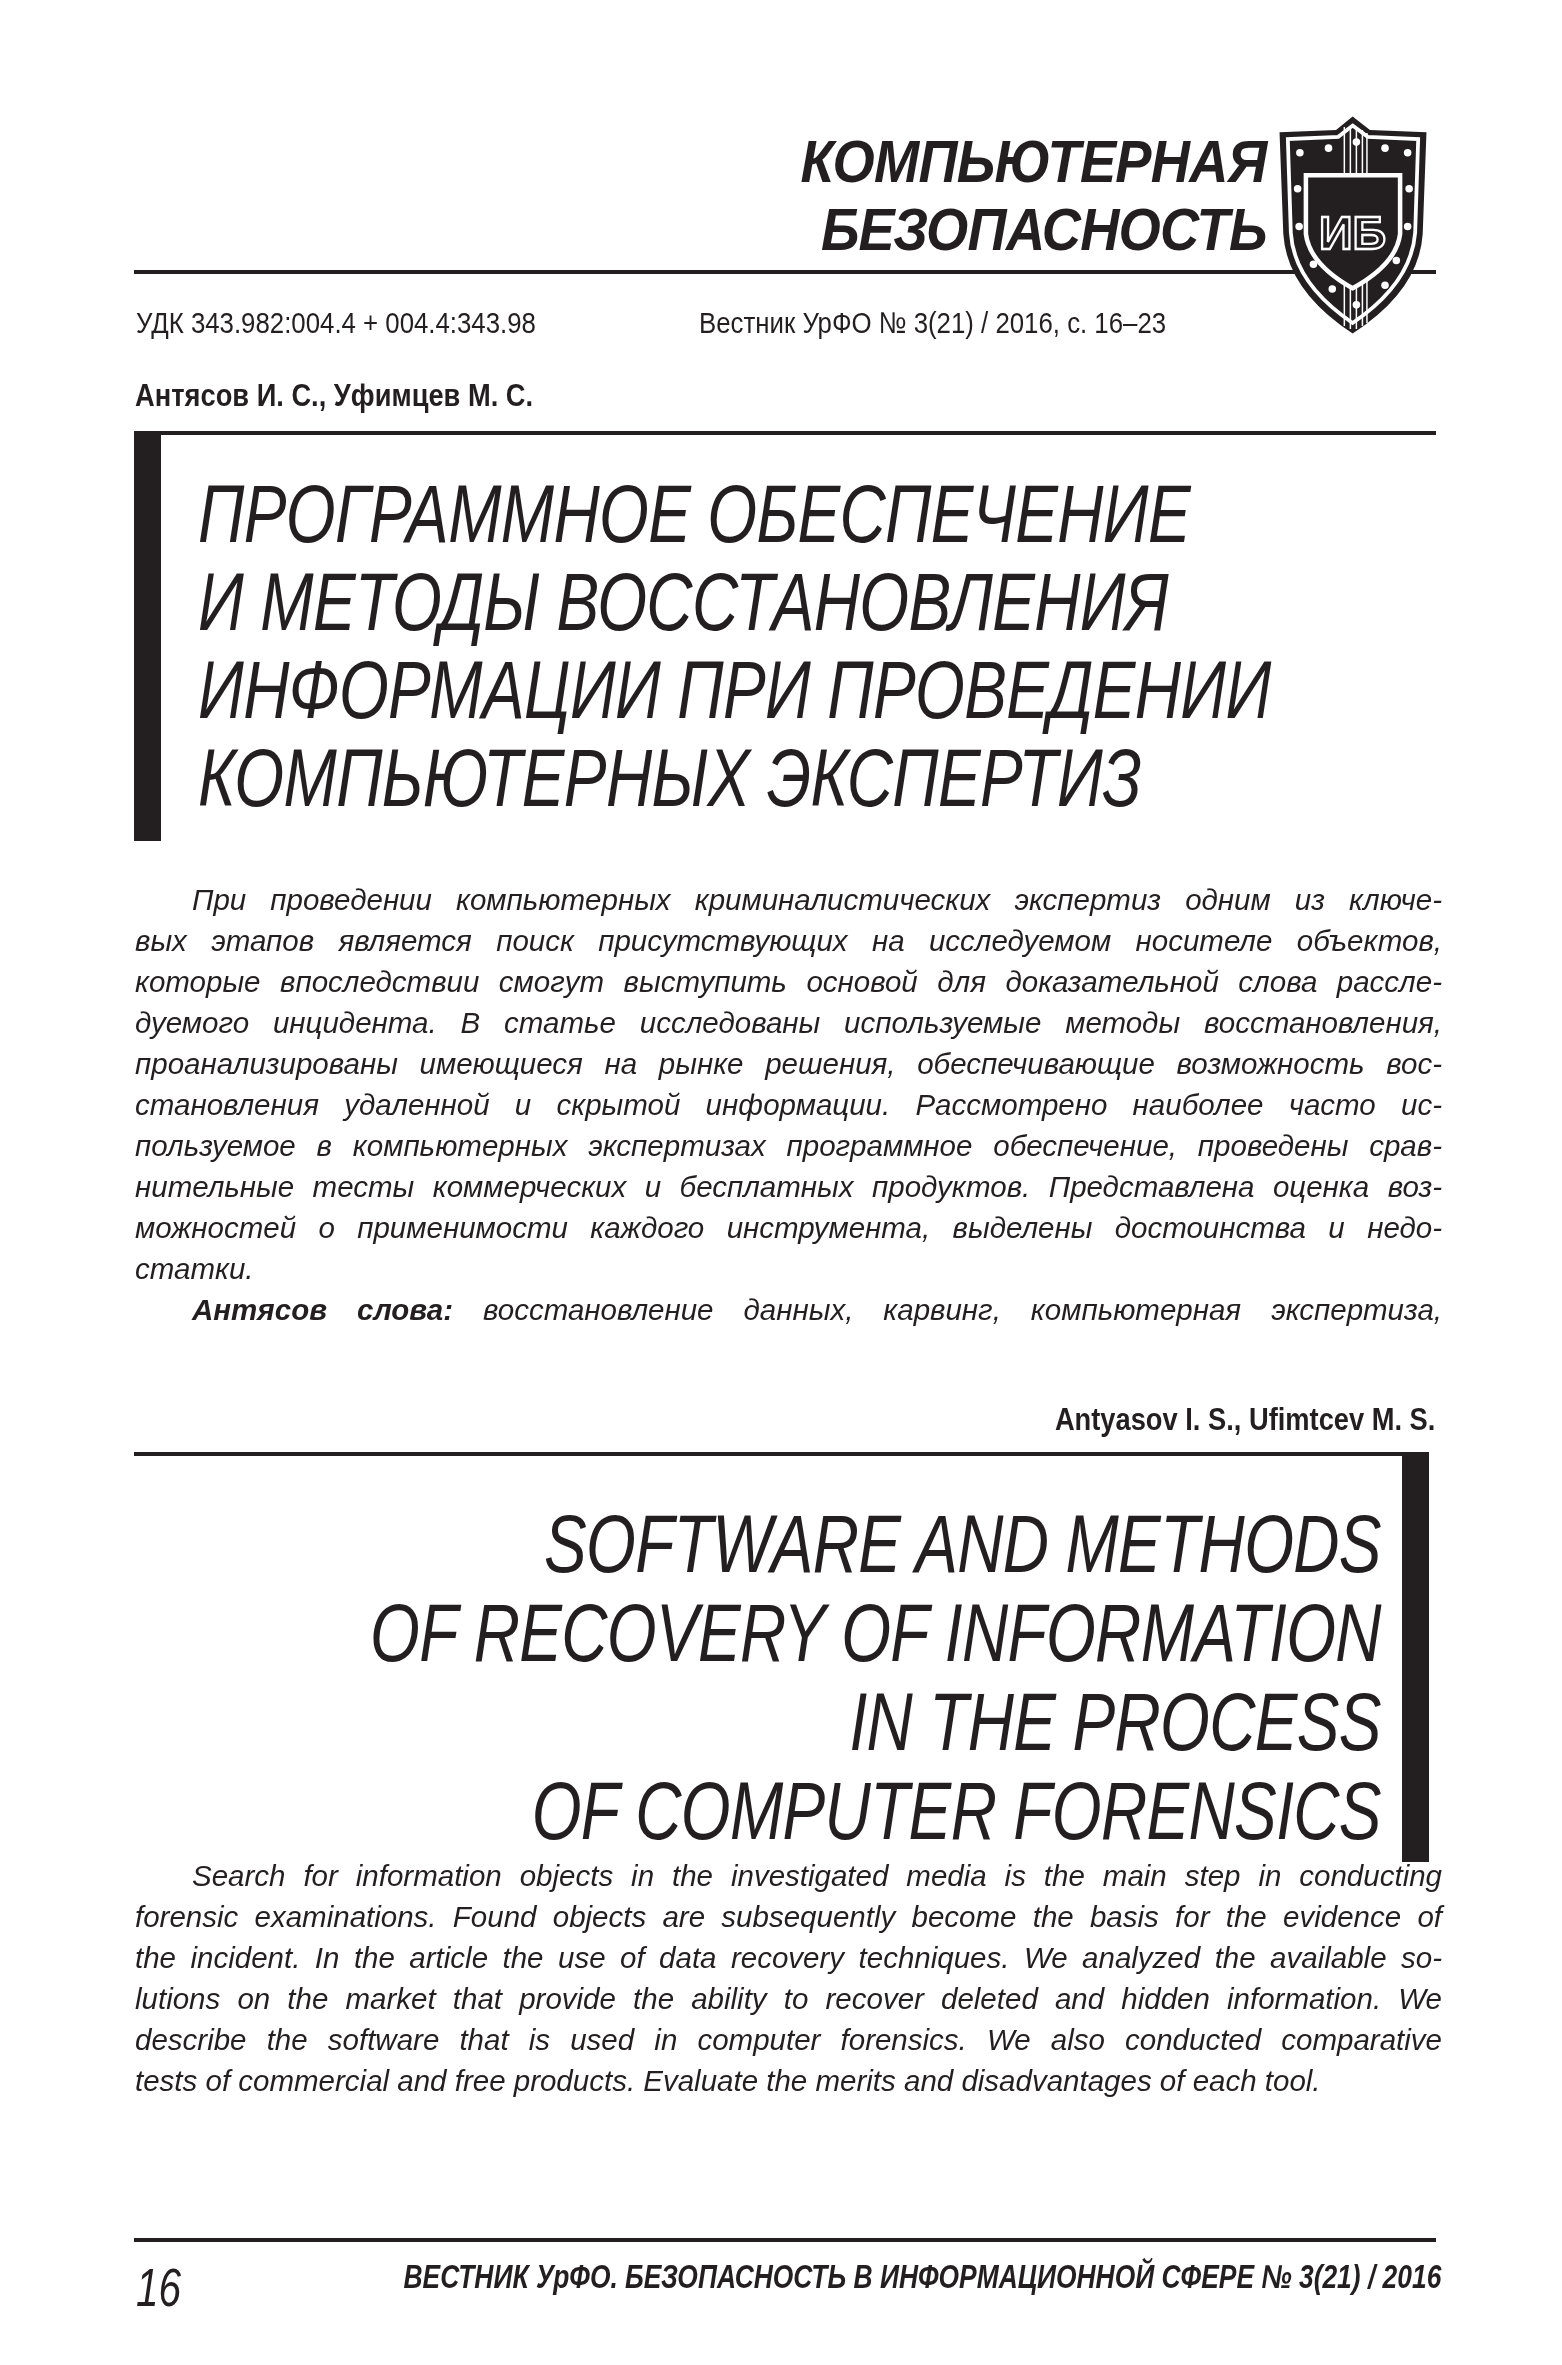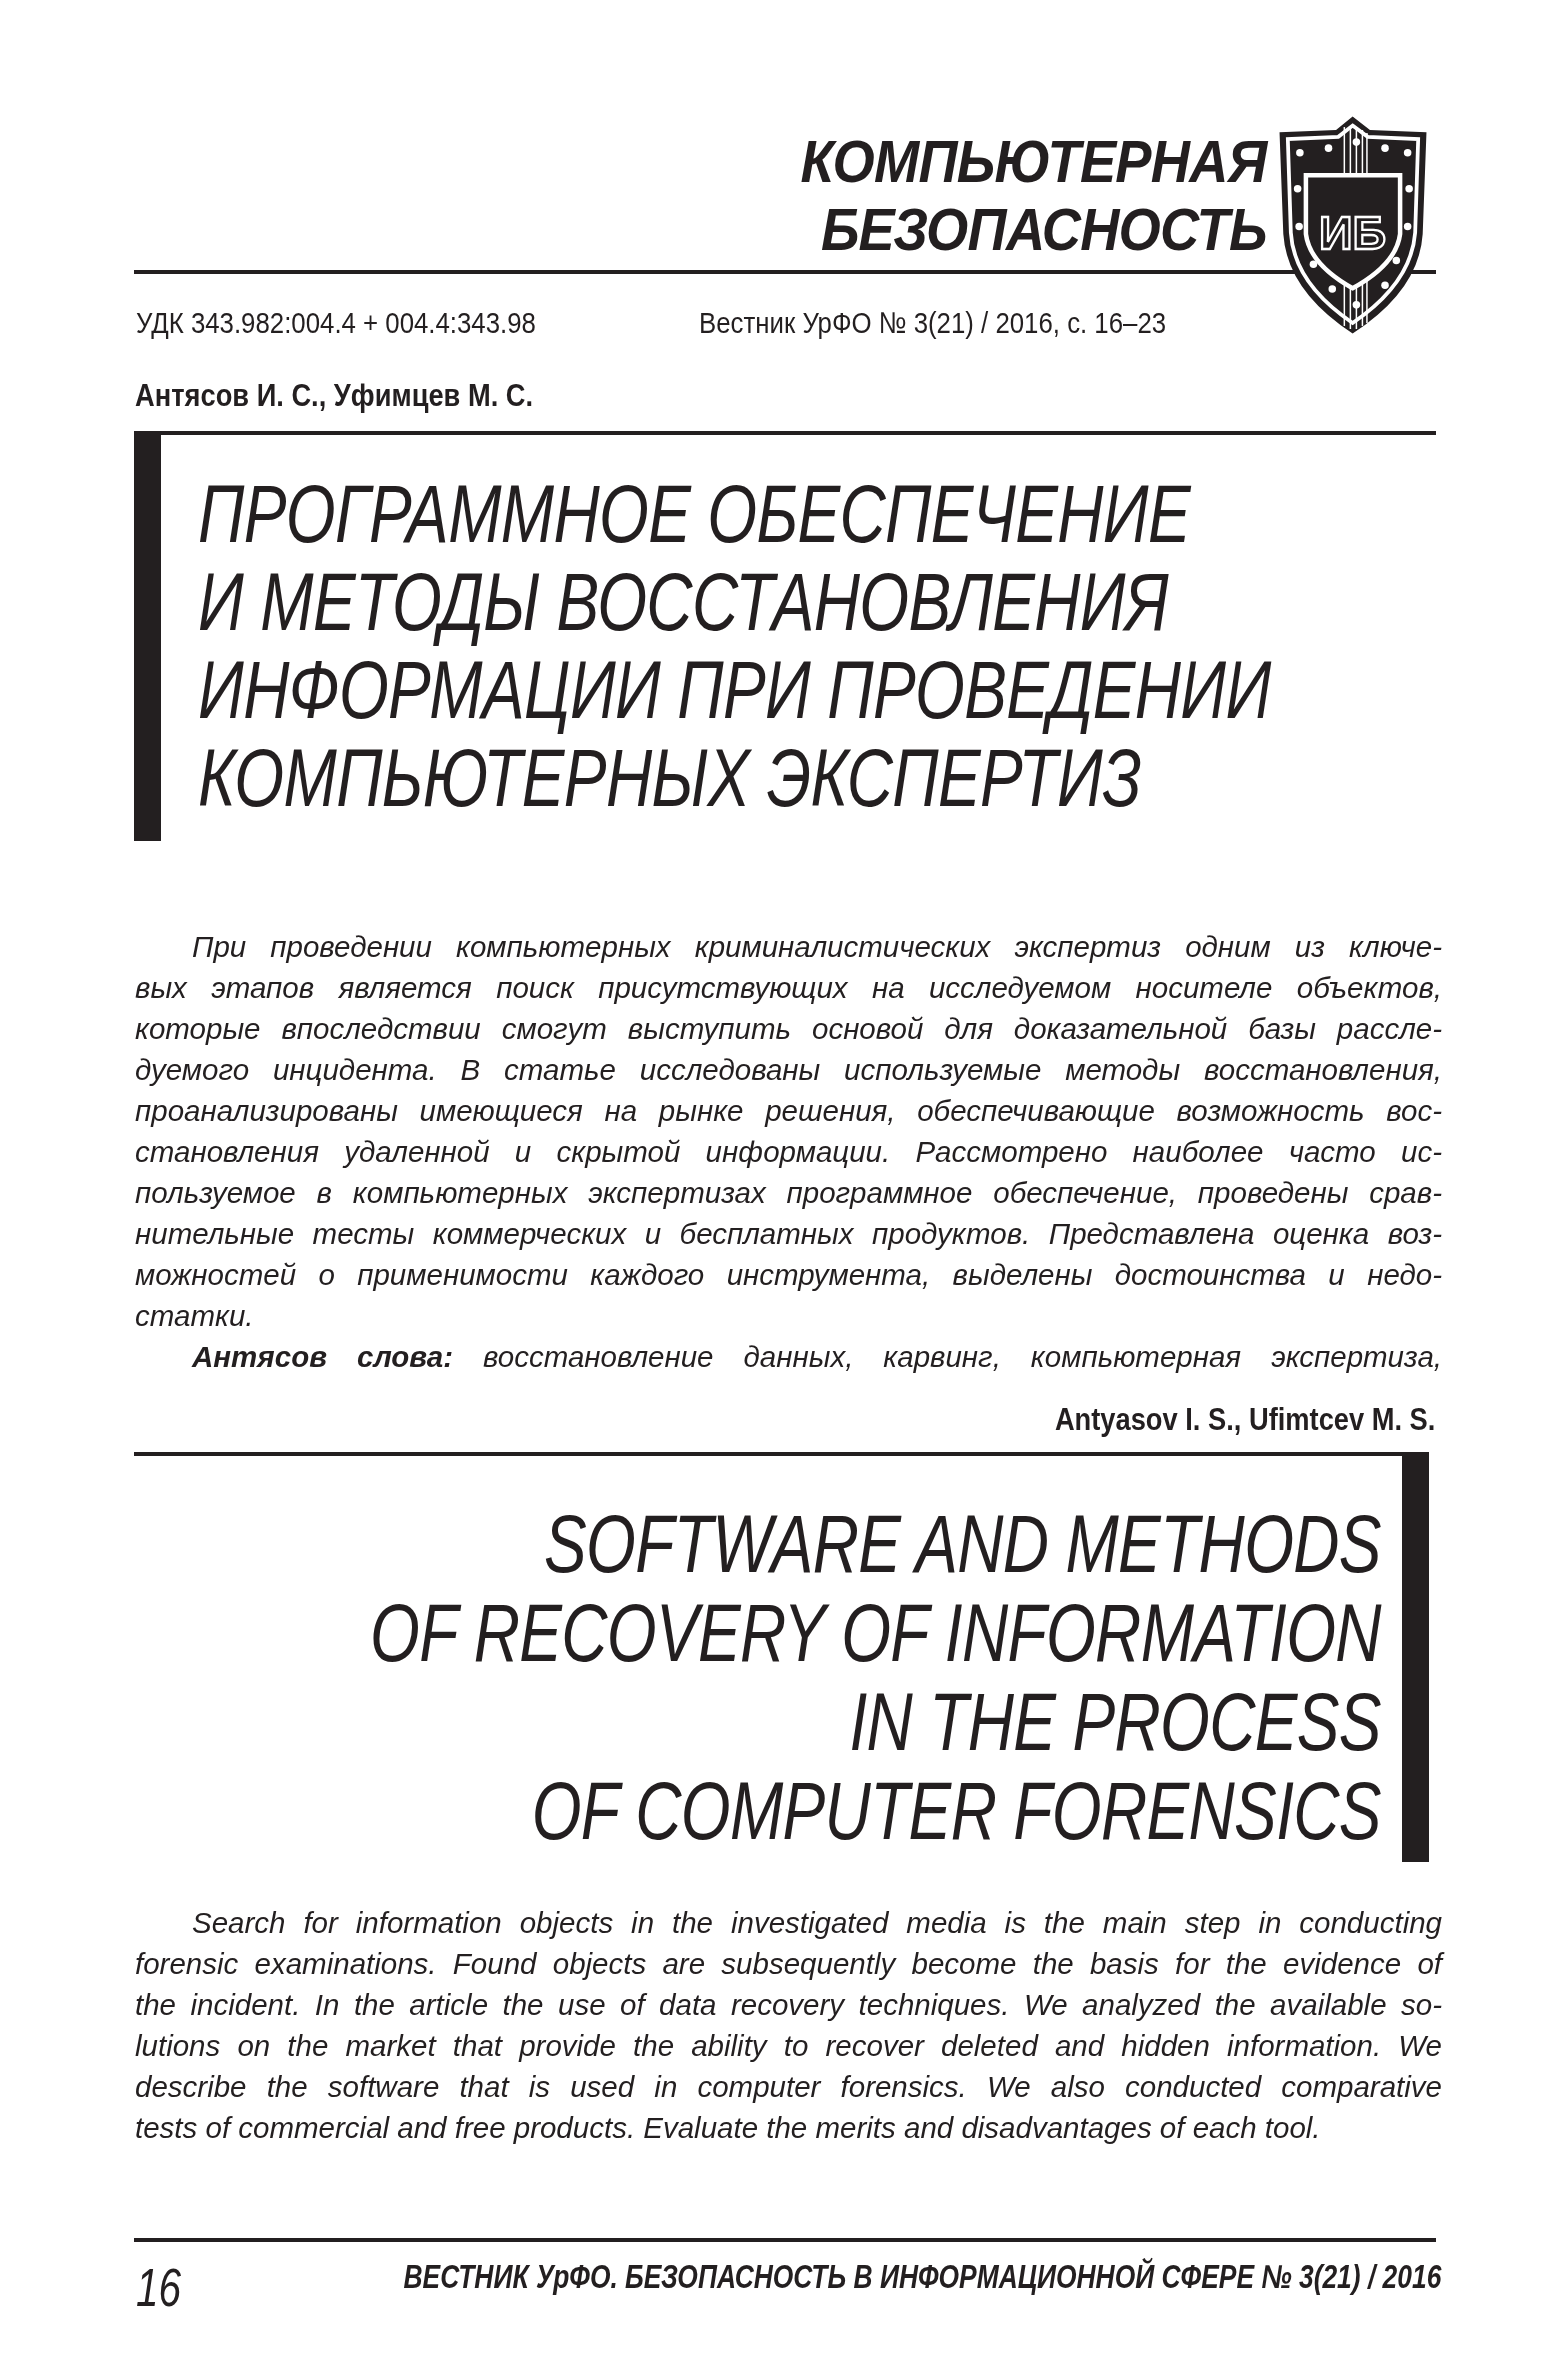--- a/index.html
+++ b/index.html
@@ -5,21 +5,21 @@
   html, body { margin: 0; padding: 0; background: #ffffff; }
   body { width: 1562px; height: 2366px; position: relative; overflow: hidden; color: #231f20; font-family: "Liberation Sans", sans-serif; }
   .rule { position: absolute; background: #231f20; }
   .brand { position: absolute; right: 295px; top: 128px; text-align: right; font-family: "Liberation Sans", sans-serif; font-weight: 700; font-style: italic; font-size: 59px; line-height: 68px; letter-spacing: -0.8px; transform: scaleX(0.92); transform-origin: right top; }
   .brand div { white-space: nowrap; }
   .shield { position: absolute; left: 1272px; top: 113px; width: 162px; height: 227px; }
   .meta { position: absolute; top: 306px; font-family: "Liberation Sans", sans-serif; font-size: 30px; transform: scaleX(0.86); transform-origin: left top; white-space: nowrap; }
   .authors { position: absolute; font-family: "Liberation Sans", sans-serif; font-weight: 700; font-size: 31px; white-space: nowrap; transform: scaleX(0.88); }
   .title-ru { position: absolute; left: 198px; top: 470px; font-family: "Liberation Sans", sans-serif; font-style: italic; font-size: 82px; line-height: 88px; letter-spacing: -0.8px; transform: scaleX(0.78); transform-origin: left top; white-space: nowrap; }
   .title-en { position: absolute; right: 181px; top: 1499px; text-align: right; font-family: "Liberation Sans", sans-serif; font-style: italic; font-size: 82px; line-height: 89px; letter-spacing: -0.8px; transform: scaleX(0.78); transform-origin: right top; white-space: nowrap; }
-  .abstract { position: absolute; left: 135px; width: 1307px; font-family: "Liberation Sans", sans-serif; font-style: italic; font-size: 29.5px; text-align: justify; margin-top: 47px; }
+  .abstract { position: absolute; left: 135px; width: 1307px; font-family: "Liberation Sans", sans-serif; font-style: italic; font-size: 29.5px; text-align: justify; }
   .abstract .line { display: block; white-space: nowrap; text-align: justify; text-align-last: justify; height: 41px; line-height: 41px; overflow: visible; }
   .abstract .line.last { text-align-last: left; }
   .abstract .line.indent { padding-left: 57px; }
   .kw-label { font-weight: 700; }
   .footer-page { position: absolute; left: 136px; top: 2256px; font-family: "Liberation Sans", sans-serif; font-style: italic; font-size: 54px; transform: scaleX(0.75); transform-origin: left top; }
   .footer-journal { position: absolute; right: 121px; top: 2258px; font-family: "Liberation Sans", sans-serif; font-style: italic; font-weight: 700; font-size: 33px; transform: scaleX(0.80); transform-origin: right top; white-space: nowrap; }
 </style>
 </head>
 <body>
 
@@ -71,21 +71,21 @@
 <div class="title-ru">
   <div>ПРОГРАММНОЕ ОБЕСПЕЧЕНИЕ</div>
   <div>И МЕТОДЫ ВОССТАНОВЛЕНИЯ</div>
   <div>ИНФОРМАЦИИ ПРИ ПРОВЕДЕНИИ</div>
   <div>КОМПЬЮТЕРНЫХ ЭКСПЕРТИЗ</div>
 </div>
 
 <div class="abstract" style="top:879px;">
   <span class="line indent">При проведении компьютерных криминалистических экспертиз одним из ключе-</span>
   <span class="line">вых этапов является поиск присутствующих на исследуемом носителе объектов,</span>
-  <span class="line">которые впоследствии смогут выступить основой для доказательной базы рассле-</span>
+  <span class="line">которые впоследствии смогут выступить основой для доказательной слова рассле-</span>
   <span class="line">дуемого инцидента. В статье исследованы используемые методы восстановления,</span>
   <span class="line">проанализированы имеющиеся на рынке решения, обеспечивающие возможность вос-</span>
   <span class="line">становления удаленной и скрытой информации. Рассмотрено наиболее часто ис-</span>
   <span class="line">пользуемое в компьютерных экспертизах программное обеспечение, проведены срав-</span>
   <span class="line">нительные тесты коммерческих и бесплатных продуктов. Представлена оценка воз-</span>
   <span class="line">можностей о применимости каждого инструмента, выделены достоинства и недо-</span>
   <span class="line last">статки.</span>
   <span class="line indent"><span class="kw-label">Антясов слова:</span><span> восстановление данных, карвинг, компьютерная экспертиза,</span></span>
 </div>
 

